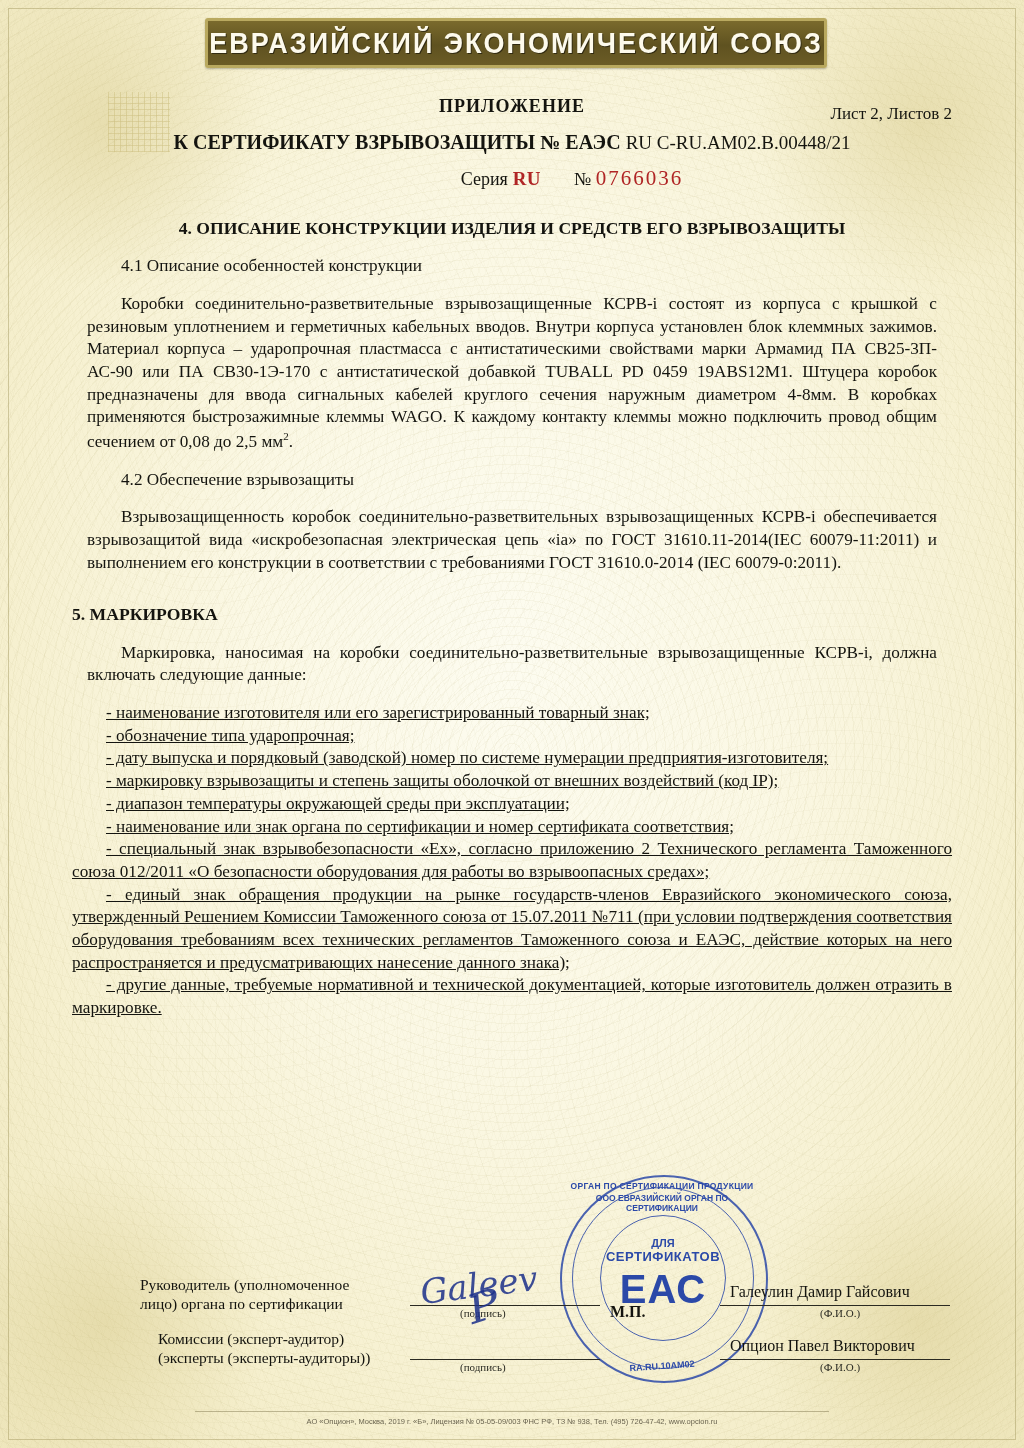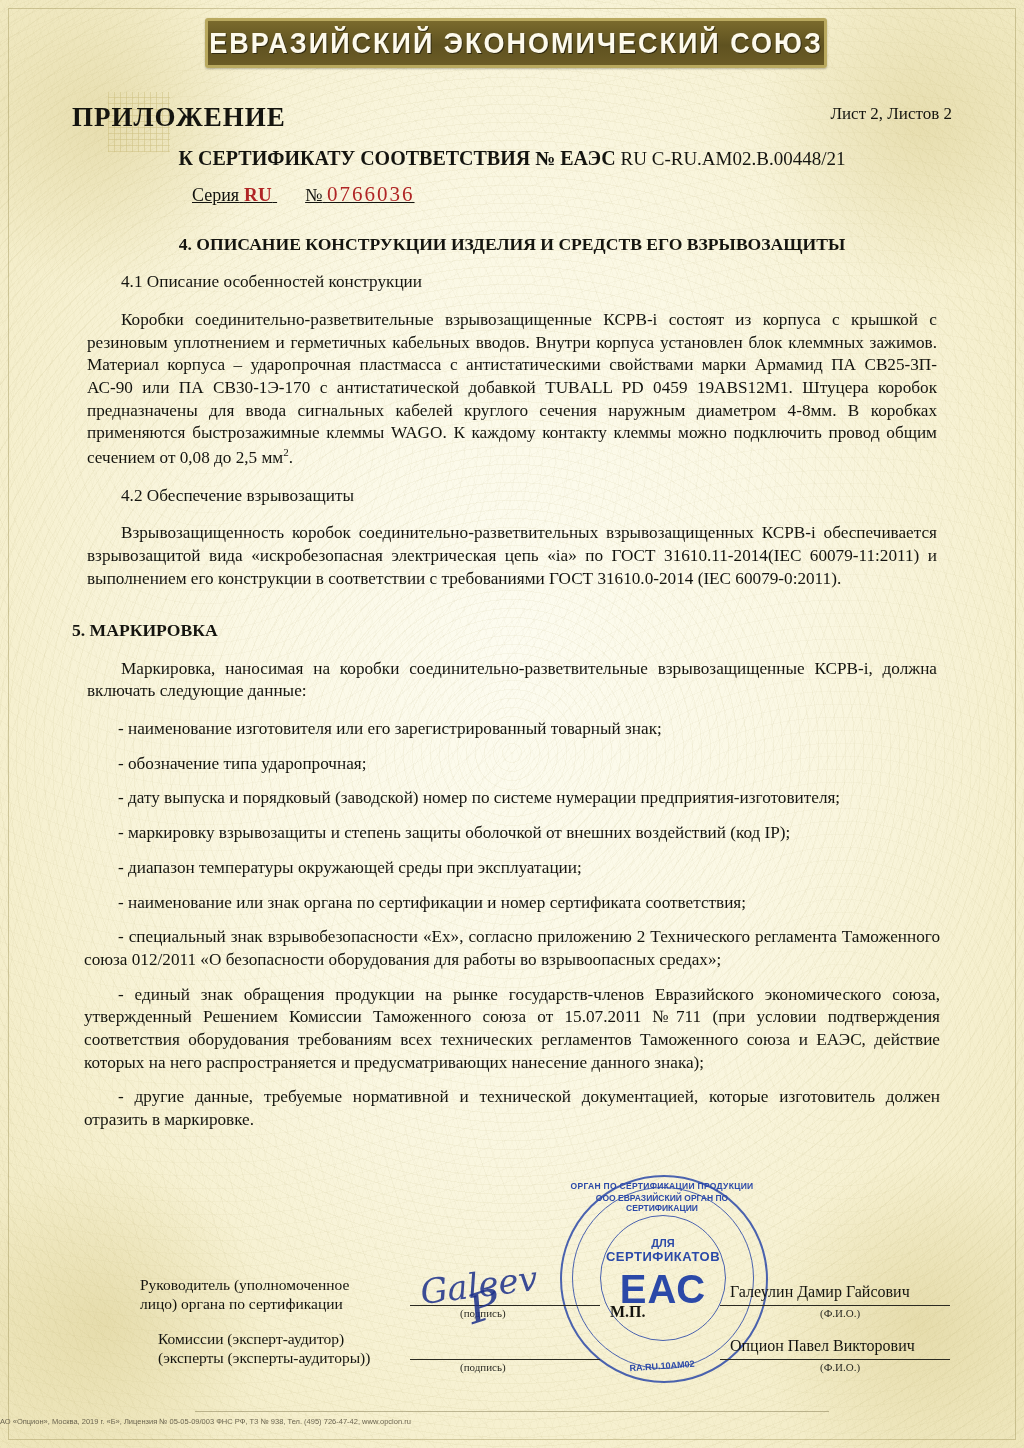--- a/index.html
+++ b/index.html
@@ -75,24 +75,25 @@
   }
 
   .content {
     position: absolute;
     left: 72px;
     top: 80px;
     width: 880px;
   }
 
   .title {
-    font-size: 27px;
+    text-align: center;
+    font-size: 18px;
     font-weight: bold;
     letter-spacing: 1px;
-    margin-top: 22px;
+    margin-top: 16px;
     color: #14140f;
   }
   .sheet-info {
     position: absolute;
     right: 0;
     top: 24px;
     font-size: 17px;
     color: #14140f;
     white-space: nowrap;
   }
@@ -102,25 +103,24 @@
     font-size: 20px;
     font-weight: bold;
     color: #14140f;
   }
   .subtitle-row .num {
     font-weight: normal;
     font-size: 19px;
   }
   .series-row {
     margin-top: 12px;
-    text-align: left;
+    text-align: center;
     font-size: 19px;
     color: #14140f;
     padding-left: 120px;
-    text-decoration: underline;
   }
   .series-label { font-size: 18px; }
   .series-val {
     color: #b02525;
     font-weight: bold;
     letter-spacing: .5px;
   }
   .num-sign { margin-left: 28px; font-size: 18px; }
   .doc-number {
     color: #b02525;
@@ -146,23 +146,24 @@
     font-size: 17.6px;
     margin-bottom: 12px;
   }
   .p {
     margin: 15px;
     text-indent: 34px;
     text-align: justify;
   }
   .gap { height: 14px; }
   .dash-item {
-    margin: 12px;
+    margin: 0;
     text-indent: 34px;
     text-align: justify;
+    text-decoration: underline;
   }
   sup { font-size: 11px; vertical-align: super; }
 
   
   .sign-area {
     position: absolute;
     left: 140px;
     top: 1275px;
     width: 760px;
     font-size: 15.5px;
@@ -294,20 +295,21 @@
     font-weight: bold;
     color: #2b49a8;
     transform: rotate(-4deg);
   }
 
   .footer {
     position: absolute;
     left: 0;
     right: 0;
     bottom: 22px;
+    text-align: center;
     font-size: 7.5px;
     color: #6b6550;
     font-family: "Liberation Sans", sans-serif;
   }
   .footer-line {
     position: absolute;
     left: 195px; right: 195px; bottom: 36px;
     border-top: 1px solid rgba(120,110,70,.45);
   }
   .watermark-block {
@@ -335,21 +337,21 @@
 
   <div class="banner">
     <span class="banner-text">ЕВРАЗИЙСКИЙ ЭКОНОМИЧЕСКИЙ СОЮЗ</span>
   </div>
 
   <div class="content">
     <div class="sheet-info">Лист 2, Листов 2</div>
     <div class="title">ПРИЛОЖЕНИЕ</div>
 
     <div class="subtitle-row">
-      <span>К СЕРТИФИКАТУ СООТВЕТСТВИЯ № ЕАЭС</span>
+      <span>К СЕРТИФИКАТУ ВЗРЫВОЗАЩИТЫ № ЕАЭС</span>
       <span class="num">RU C-RU.AM02.B.00448/21</span>
     </div>
 
     <div class="series-row">
       <span class="series-label">Серия</span>
       <span class="series-val">RU</span>
       <span class="num-sign">№</span>
       <span class="doc-number">0766036</span>
     </div>
 

